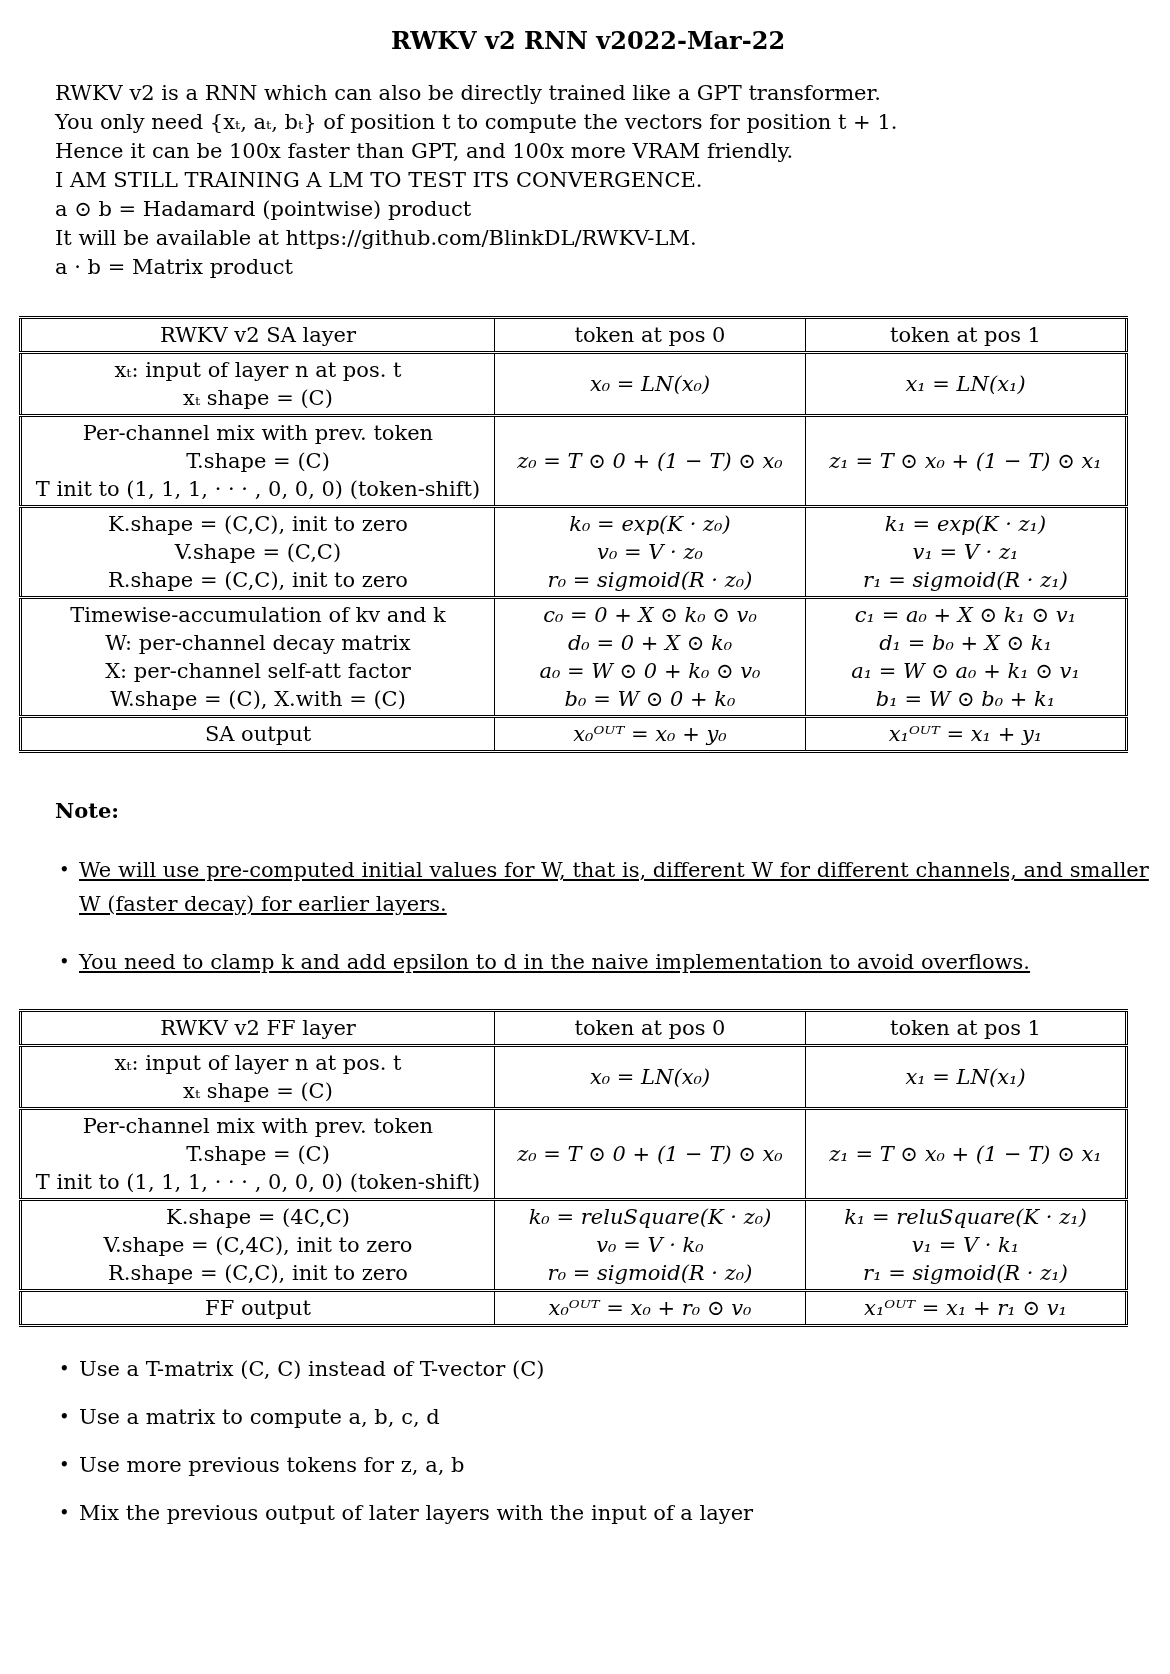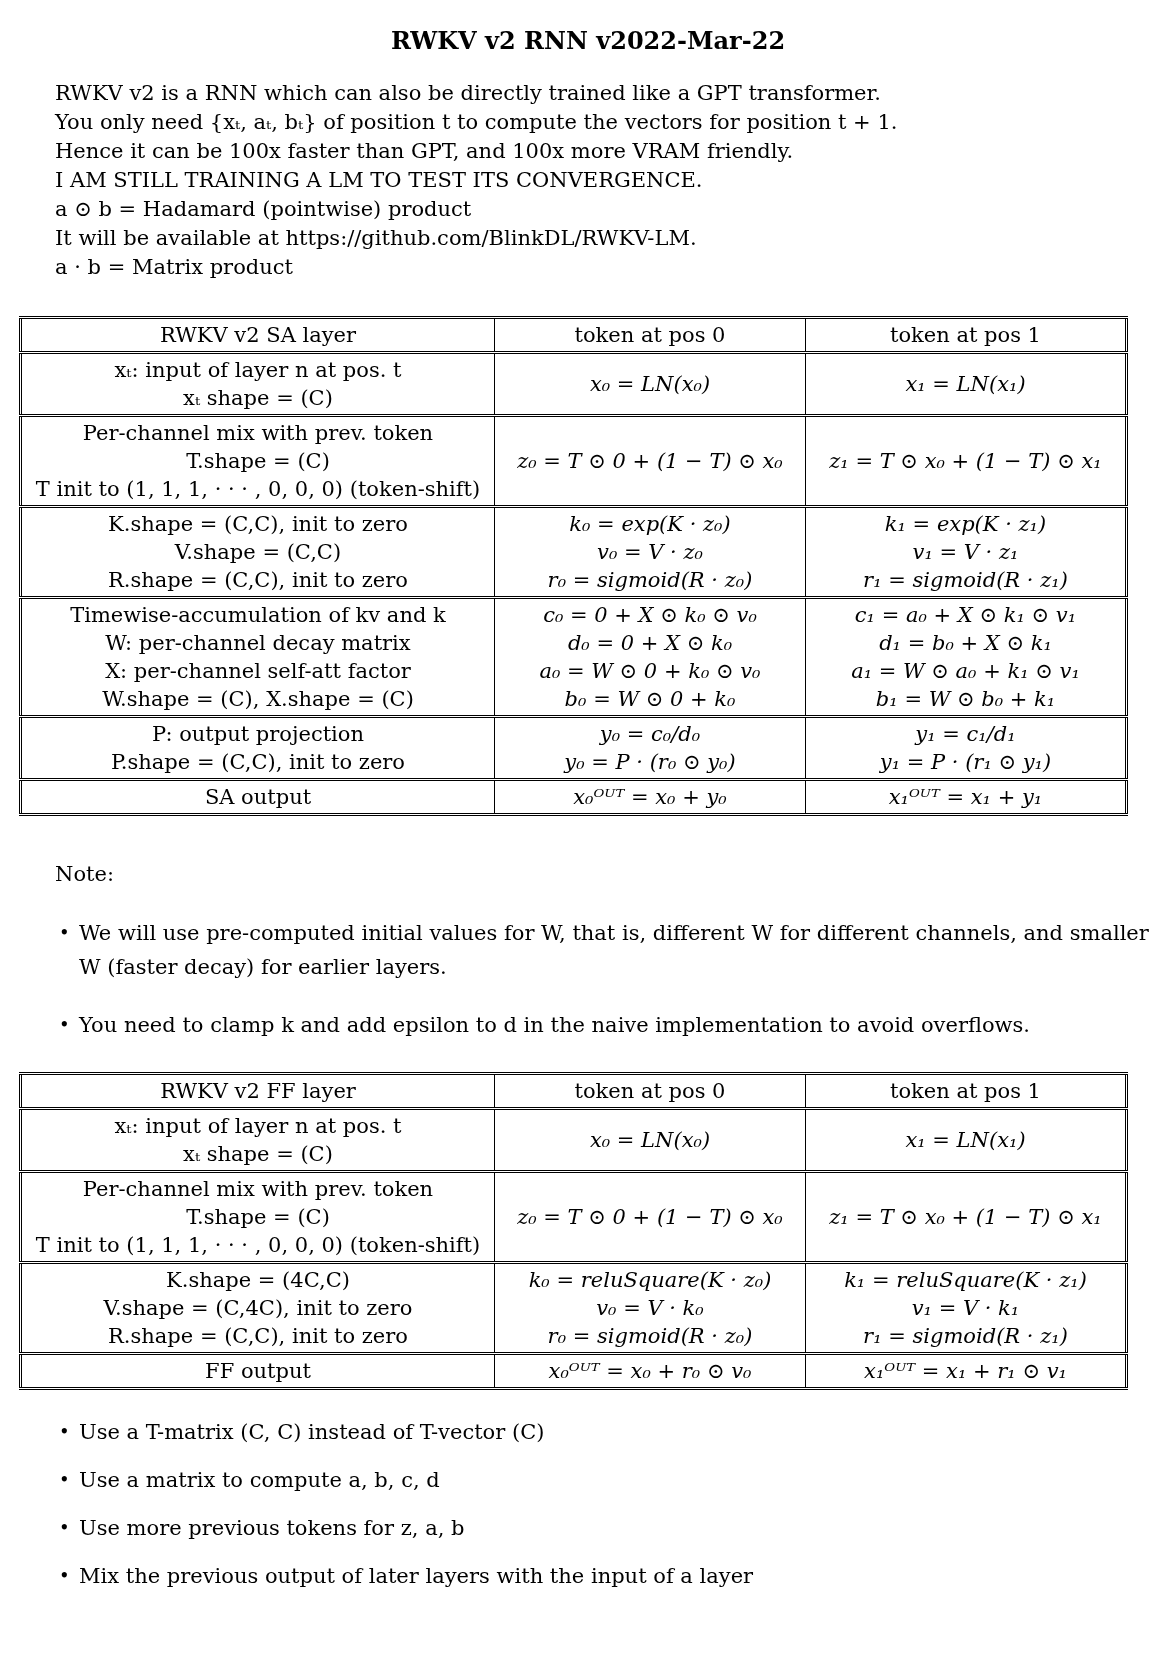--- a/index.html
+++ b/index.html
@@ -43,32 +43,33 @@
   }
   .mtable { border: 3px double #000; }
   .col-desc { width: 474px; }
   .col-pos0 { width: 311px; }
   .col-pos1 { width: 321px; }
   .formula-line { font-style: italic; }
   .desc-line { font-style: normal; }
   .sect-heading {
     margin: 44px 8px 0 55px;
     line-height: 28px;
+    font-weight: bold;
   }
   .blist {
     list-style: none;
     margin: 28px 0 0 0;
     padding: 0 14px 0 58px;
   }
   .blist li {
     position: relative;
     padding-left: 21px;
     line-height: 34px;
   }
-  .note-list li { margin-bottom: 24px; }
+  .note-list li { margin-bottom: 24px; text-decoration: underline; }
   .todo-list li { margin-bottom: 20px; line-height: 28px; }
   .blist li::before {
     content: "\2022";
     position: absolute;
     left: 1px; top: 0;
     font-size: 18px;
   }
   .ff-gap { margin-top: 30px; }
 </style>
 </head>
@@ -140,47 +141,33 @@
         <div class="formula-line">k₁ = exp(K · z₁)</div>
         <div class="formula-line">v₁ = V · z₁</div>
         <div class="formula-line">r₁ = sigmoid(R · z₁)</div>
       </td>
     </tr>
     <tr>
       <td>
         <div class="desc-line">Timewise-accumulation of kv and k</div>
         <div class="desc-line">W: per-channel decay matrix</div>
         <div class="desc-line">X: per-channel self-att factor</div>
-        <div class="desc-line">W.shape = (C), X.shape = (C)</div>
+        <div class="desc-line">W.shape = (C), X.with = (C)</div>
       </td>
       <td>
         <div class="formula-line">c₀ = 0 + X ⊙ k₀ ⊙ v₀</div>
         <div class="formula-line">d₀ = 0 + X ⊙ k₀</div>
         <div class="formula-line">a₀ = W ⊙ 0 + k₀ ⊙ v₀</div>
         <div class="formula-line">b₀ = W ⊙ 0 + k₀</div>
       </td>
       <td>
         <div class="formula-line">c₁ = a₀ + X ⊙ k₁ ⊙ v₁</div>
         <div class="formula-line">d₁ = b₀ + X ⊙ k₁</div>
         <div class="formula-line">a₁ = W ⊙ a₀ + k₁ ⊙ v₁</div>
         <div class="formula-line">b₁ = W ⊙ b₀ + k₁</div>
-      </td>
-    </tr>
-    <tr>
-      <td>
-        <div class="desc-line">P: output projection</div>
-        <div class="desc-line">P.shape = (C,C), init to zero</div>
-      </td>
-      <td>
-        <div class="formula-line">y₀ = c₀/d₀</div>
-        <div class="formula-line">y₀ = P · (r₀ ⊙ y₀)</div>
-      </td>
-      <td>
-        <div class="formula-line">y₁ = c₁/d₁</div>
-        <div class="formula-line">y₁ = P · (r₁ ⊙ y₁)</div>
       </td>
     </tr>
     <tr>
       <td>
         <div class="desc-line">SA output</div>
       </td>
       <td>
         <div class="formula-line">x₀ᴼᵁᵀ = x₀ + y₀</div>
       </td>
       <td>

